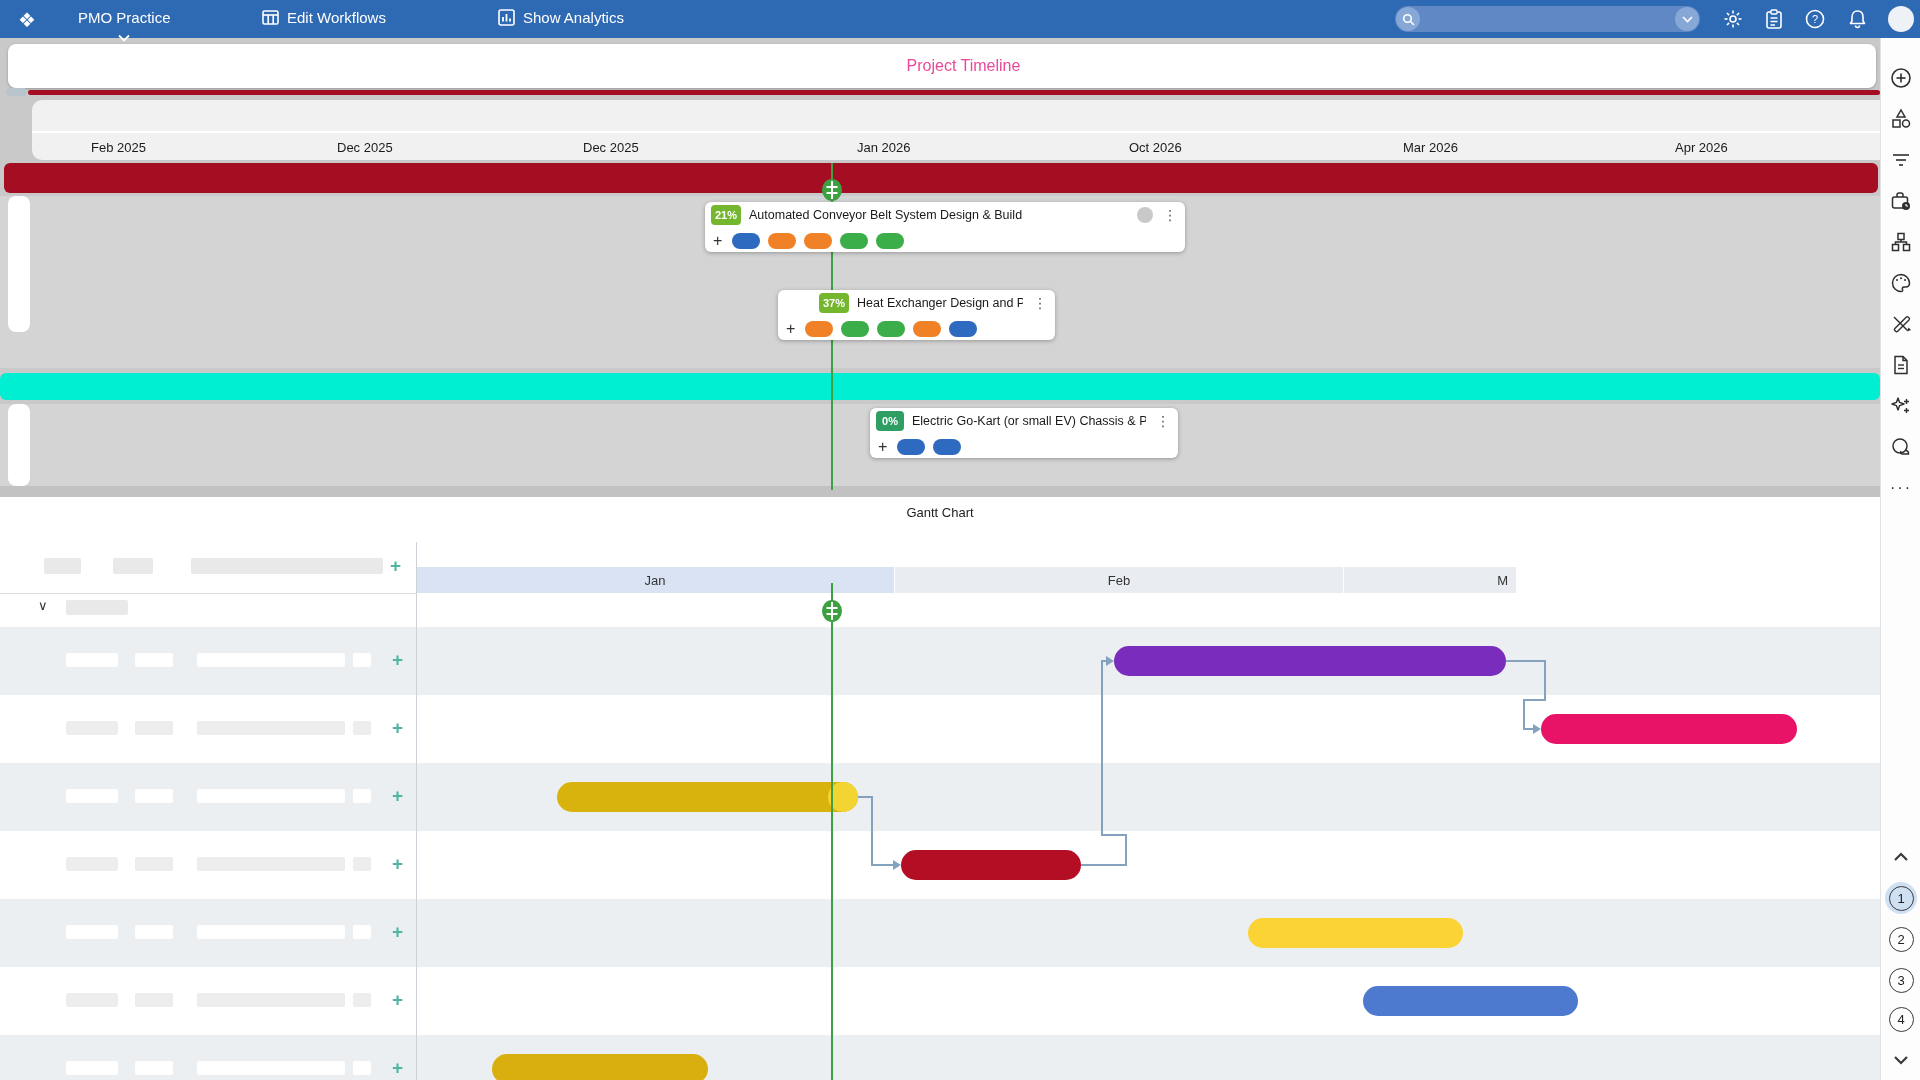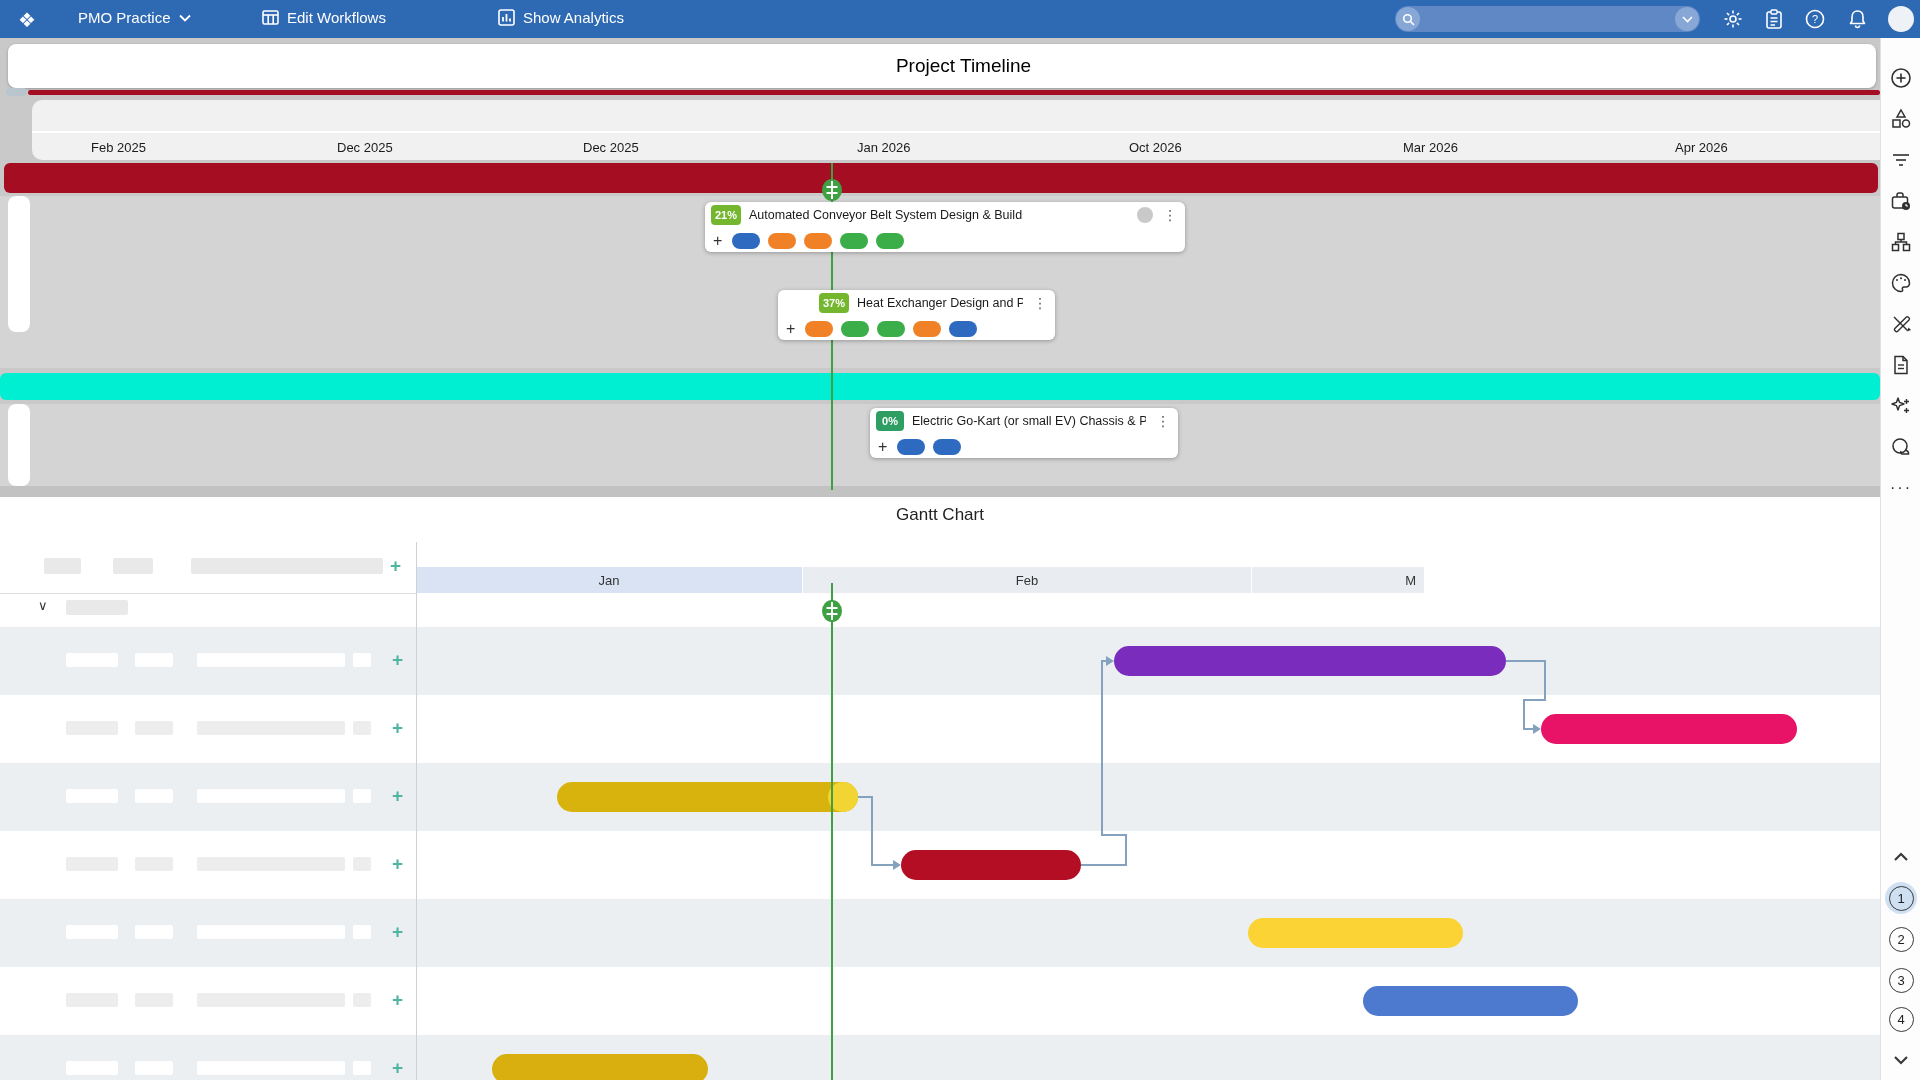--- a/index.html
+++ b/index.html
@@ -5,35 +5,35 @@
   * { margin:0; padding:0; box-sizing:border-box; }
   html,body { width:1920px; height:1080px; overflow:hidden; background:#fff;
     font-family:"Liberation Sans", sans-serif; }
   #stage { position:relative; width:1920px; height:1080px; }
 
   
   #navbar { position:absolute; left:0; top:0; width:1920px; height:38px; background:#2e69b3;
     display:flex; align-items:center; color:#fff; z-index:60; }
   .nav-item { display:flex; align-items:center; gap:8px; font-size:15px; color:#fff; cursor:pointer; }
   #logo { position:absolute; left:18px; top:8px; font-size:20px; color:#fff; }
-  #workspace-btn { position:absolute; left:78px; top:9px; }
+  #workspace-btn { position:absolute; left:78px; top:9px;flex-direction:column; }
   #edit-workflows-btn { position:absolute; left:262px; top:9px; }
   #show-analytics-btn { position:absolute; left:450px; top:9px;padding-left:48px; }
   #search-bar { position:absolute; left:1395px; top:6px; width:305px; height:26px; border-radius:13px;
     background:#5f88c5; display:flex; align-items:center; justify-content:space-between; }
   .search-circle { width:24px; height:24px; border-radius:50%; background:#87a7d7;
     display:flex; align-items:center; justify-content:center; flex:0 0 auto; margin:1px; }
   .nav-icon-btn { position:absolute; top:8px; width:22px; height:22px; display:flex; align-items:center; justify-content:center; cursor:pointer; }
   #avatar { position:absolute; left:1888px; top:6px; width:26px; height:26px; border-radius:50%; background:#eef1f5; }
 
   
   #timeline-section { position:absolute; left:0; top:38px; width:1880px; height:459px; background:#c9c9c9; }
   #timeline-title-card { position:absolute; left:8px; top:6px; width:1868px; height:44px; background:#fff;
     border-radius:8px; box-shadow:0 1px 3px rgba(0,0,0,.25); display:flex; align-items:center; justify-content:center; }
-  #timeline-title-card .title { font-size:19px; color:#000000;padding-left:43px; }
+  #timeline-title-card .title { font-size:16px; color:#ec4899;padding-left:43px; }
   #tl-scroll-thumb { position:absolute; left:6px; top:50px; width:21px; height:8px; border-radius:4px; background:#b9c5cd; }
   #tl-mini-bar { position:absolute; left:28px; top:52px; width:1852px; height:5px; border-radius:3px; background:#a50d23; }
   #tl-header-card { position:absolute; left:32px; top:62px; width:1848px; height:60px; background:#f1f1f1;
     border-top-left-radius:10px; border-bottom-left-radius:10px; }
   #tl-year-row { position:absolute; left:0; top:0; width:100%; height:29px; }
   #tl-month-row { position:absolute; left:0; top:31px; width:100%; height:29px; border-top:2px solid #fff; }
   .tl-label { position:absolute; top:7px; font-size:13px; color:#1b1b1b; white-space:nowrap; }
   #tl-red-bar { position:absolute; left:4px; top:125px; width:1874px; height:30px; border-radius:6px; background:#a50d23; }
   .tl-band { position:absolute; left:0; width:1880px; background:#d4d4d4; }
   .tl-left-strip { position:absolute; left:8px; width:22px; background:#fff; border-radius:8px; }
@@ -50,21 +50,21 @@
     display:flex; align-items:center; justify-content:center; padding:0 4px; }
   .tc-title { font-size:12.5px; color:#1a1a1a; white-space:nowrap; overflow:hidden; flex:1; }
   .tc-circle { width:16px; height:16px; border-radius:50%; background:#c9c9c9; flex:0 0 auto; }
   .tc-dots { font-size:14px; color:#555; cursor:pointer; padding:0 2px; }
   .tc-chips { display:flex; align-items:center; gap:8px; padding:4px 6px 0 8px; }
   .tc-plus { font-size:16px; color:#333; margin-right:2px; cursor:pointer; }
   .chip { width:28px; height:16px; border-radius:8px; }
 
   
   #gantt-section { position:absolute; left:0; top:497px; width:1880px; height:583px; background:#fff; }
-  #gantt-title { position:absolute; left:0; top:8px; width:1880px; text-align:center; font-size:17px; color:#222; }
+  #gantt-title { position:absolute; left:0; top:8px; width:1880px; text-align:center; font-size:13px; color:#222; }
   #g-rows { position:absolute; left:0; top:0; width:1880px; height:583px; }
   .g-row { position:absolute; left:0; width:1880px; height:68px; }
   .g-row.even { background:#eceff2; }
   .g-row.odd { background:#fff; }
   .skel { position:absolute; border-radius:2px; }
   .g-plus { position:absolute; color:#4eb5a0; font-size:19px; font-weight:bold; cursor:pointer; }
   #g-header { position:absolute; left:416px; top:70px; height:26px; display:flex; z-index:3; }
   .g-month { height:26px; display:flex; align-items:center; justify-content:center; font-size:13px; color:#333;
     background:#e9edf1; border-right:1px solid #fff; }
   .g-month.highlight { background:#d9e3f3; }
@@ -316,21 +316,21 @@
     <div class="skel" style="left:191px; top:61px; width:192px; height:16px; background:#e9e9e9;"></div>
     <div class="g-plus" style="left:390px; top:58px;">+</div>
 
     <div id="g-chevron">∨</div>
     <div class="skel" style="left:66px; top:103px; width:62px; height:15px; background:#e9e9e9;"></div>
 
     <div id="g-panel-hline"></div>
     <div id="g-panel-border"></div>
 
     <div id="g-header">
-      <div class="g-month highlight" style="width:387px;">Jan</div>
+      <div class="g-month highlight" style="width:479px;">Jan</div>
       <div class="g-month" style="width:449px;">Feb</div>
       <div class="g-month" style="width:173px; justify-content:flex-end; padding-right:8px;">M</div>
     </div>
 
     <svg id="g-connectors" width="1880" height="583" viewBox="0 0 1880 583">
       <g fill="none" stroke="#84a2be" stroke-width="2">
         <path d="M858,300 L872,300 L872,368 L893,368"></path>
         <path d="M1081,368 L1126,368 L1126,338 L1102,338 L1102,164 L1106,164"></path>
         <path d="M1506,164 L1545,164 L1545,203 L1524,203 L1524,232 L1533,232"></path>
       </g>

